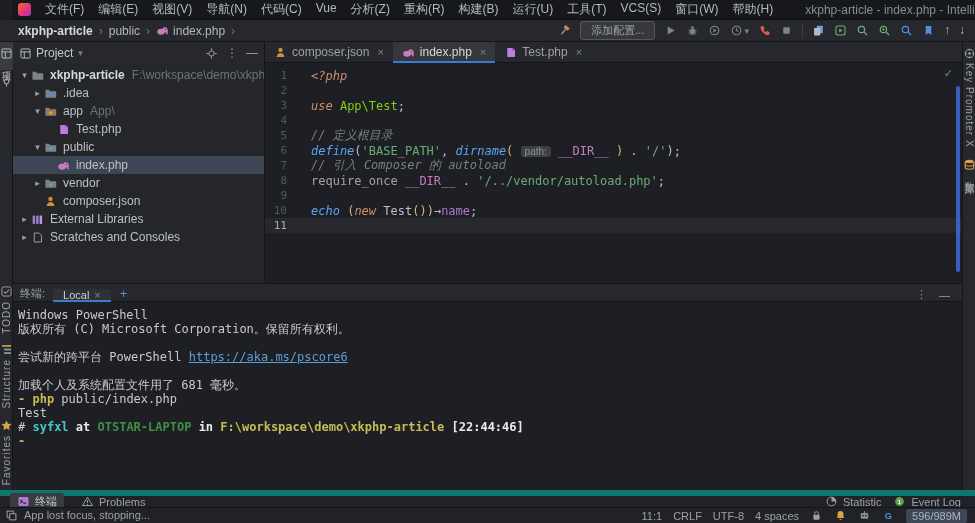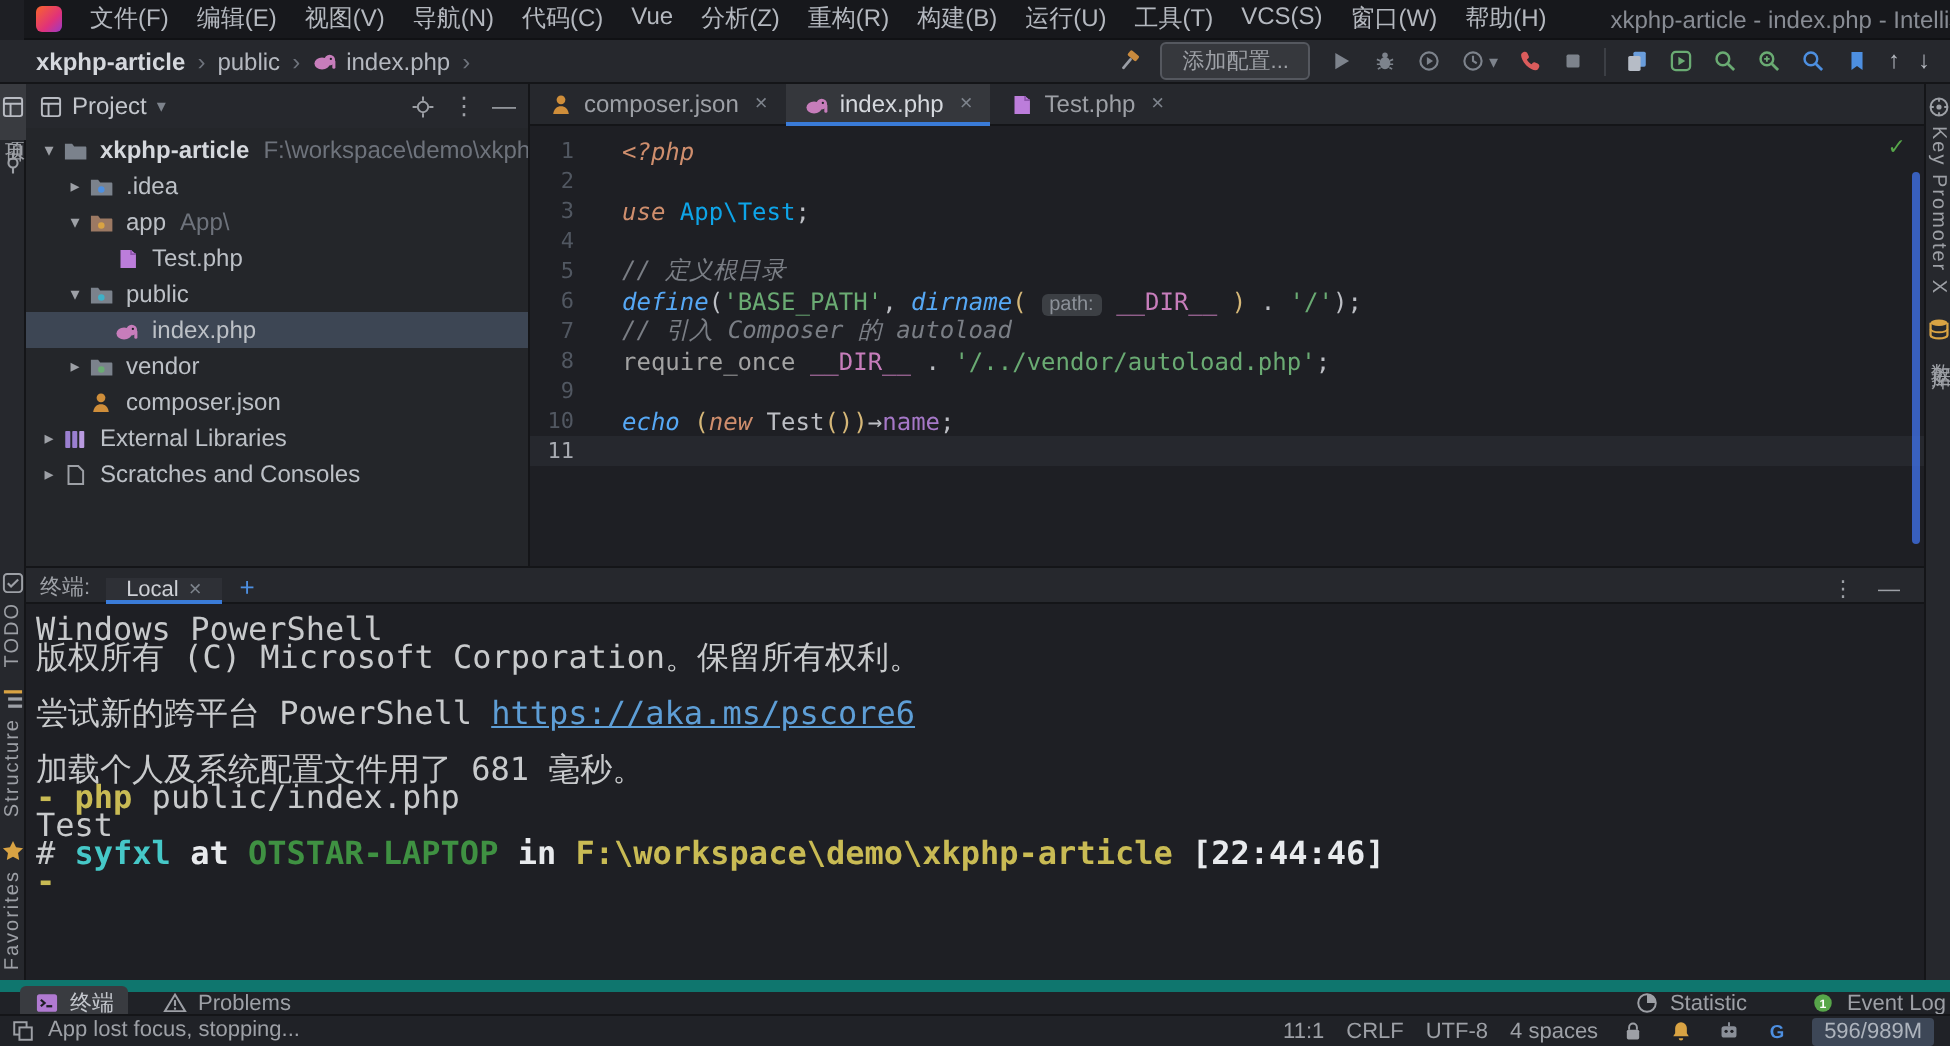--- a/index.html
+++ b/index.html
@@ -59,21 +59,21 @@
   .tab.active{background:#35373c;color:#d5d8dd}
   .tab.active::after{content:"";position:absolute;left:0;right:0;bottom:-1px;height:2px;background:#3a7bd8}
   .code{position:relative;padding-top:5px;font-family:"DejaVu Sans Mono",monospace;font-size:12px}
   .code-line{height:15px;display:flex;align-items:center;white-space:pre}
   .code-line.current{background:#26282e}
   .gut{width:34px;flex:0 0 34px;text-align:right;padding-right:12px;color:#515761;font-size:11px}
   .code-line.current .gut{color:#a8abb2}
   .src{padding-left:12px}
   .tk-pl{color:#bcbec4}
   .tk-kw{color:#cf8e6d;font-style:italic}
-  .tk-cls{color:#0ea5e9}
+  .tk-cls{color:#84cc16}
   .tk-cm{color:#7a7e85;font-style:italic}
   .tk-fn{color:#56a8f5;font-style:italic}
   .tk-str{color:#6aab73}
   .tk-mg{color:#c77dbb}
   .tk-kwp{color:#a3a3a3;}
   .tk-fld{color:#a678c8}
   .tk-pr{color:#d5b778}
   .tk-hint{background:#3c3f44;color:#8c9199;border-radius:3px;padding:0 4px;font-size:10px;font-style:normal;font-family:"Liberation Sans",sans-serif}
   .inspect-ok{position:absolute;top:25px;right:9px;color:#57a64a;font-size:11px}
   .scrollthumb{position:absolute;top:44px;right:2px;width:4px;height:186px;background:#3d6bd8;border-radius:2px;opacity:.85}
@@ -81,34 +81,34 @@
   
   .terminal{position:absolute;left:13px;top:283px;right:13px;bottom:33px;background:#1e1f24;border-top:1px solid #141518}
   .term-header{height:18px;background:#26282d;border-bottom:1px solid #141518;display:flex;align-items:flex-end;font-size:11px}
   .term-title{display:flex;align-items:center;color:#9da0a6;padding:0 8px 0 7px}
   .term-tab{display:flex;align-items:center;gap:5px;padding:0 10px;color:#ced0d6;position:relative}
   .term-tab.active{background:#2e3036}
   .term-tab.active::after{content:"";position:absolute;left:0;right:0;bottom:-1px;height:2px;background:#3a7bd8}
   .term-tab .tclose{color:#7d838c}
   .term-plus{display:flex;align-items:center;color:#4d8fe0;padding:0 9px;font-size:13px}
   .term-actions{margin-left:auto;display:flex;align-items:center;gap:12px;color:#9da0a6;padding-right:12px}
-  .term-body{font-family:"DejaVu Sans Mono",monospace;font-size:16px;line-height:14px;padding:6px 0 0 5px}
+  .term-body{font-family:"DejaVu Sans Mono",monospace;font-size:12px;line-height:14px;padding:6px 0 0 5px}
   .t-line{height:14px;white-space:pre}
   .t-pl{color:#c8cacc}
   .t-b{color:#e8eaed;font-weight:bold}
   .t-cy{color:#46c8c8;font-weight:bold}
   .t-gr{color:#3f9142;font-weight:bold}
   .t-ye{color:#c9bb54;font-weight:bold}
   .t-lk{color:#5e9ed6;text-decoration:underline}
 
   
   .bottombar{position:absolute;left:0;right:0;bottom:16px;height:17px;background:#202227;border-top:6px solid #0f766e;display:flex;align-items:center;font-size:11px;color:#9da0a6}
   .bb-item{display:flex;align-items:center;gap:5px;padding:1px 7px;border-radius:3px;margin-left:10px}
   .bb-item.active{background:#393b40;color:#c3c6cc}
-  .bb-right{margin-left:auto;display:flex;gap:28px;}
+  .bb-right{margin-left:auto;display:flex;gap:8px;padding-right:12px}
   .bb-right .bb-item{margin-left:0;padding:1px 2px}
   .statusbar{position:absolute;left:0;right:0;bottom:0;height:16px;background:#202227;border-top:1px solid #141518;display:flex;align-items:center;font-size:11px;color:#9da0a6}
   .sb-left{display:flex;align-items:flex-start;gap:6px;padding-left:5px}
   .sb-right{margin-left:auto;display:flex;align-items:center;gap:11px;padding-right:8px}
   .sb-seg{white-space:nowrap}
   .sb-chip{background:#3d4757;color:#aeb4bd;padding:0 6px;border-radius:2px;line-height:14px}
   .ic{display:inline-flex;line-height:0}
 </style>
 </head>
 <body>

